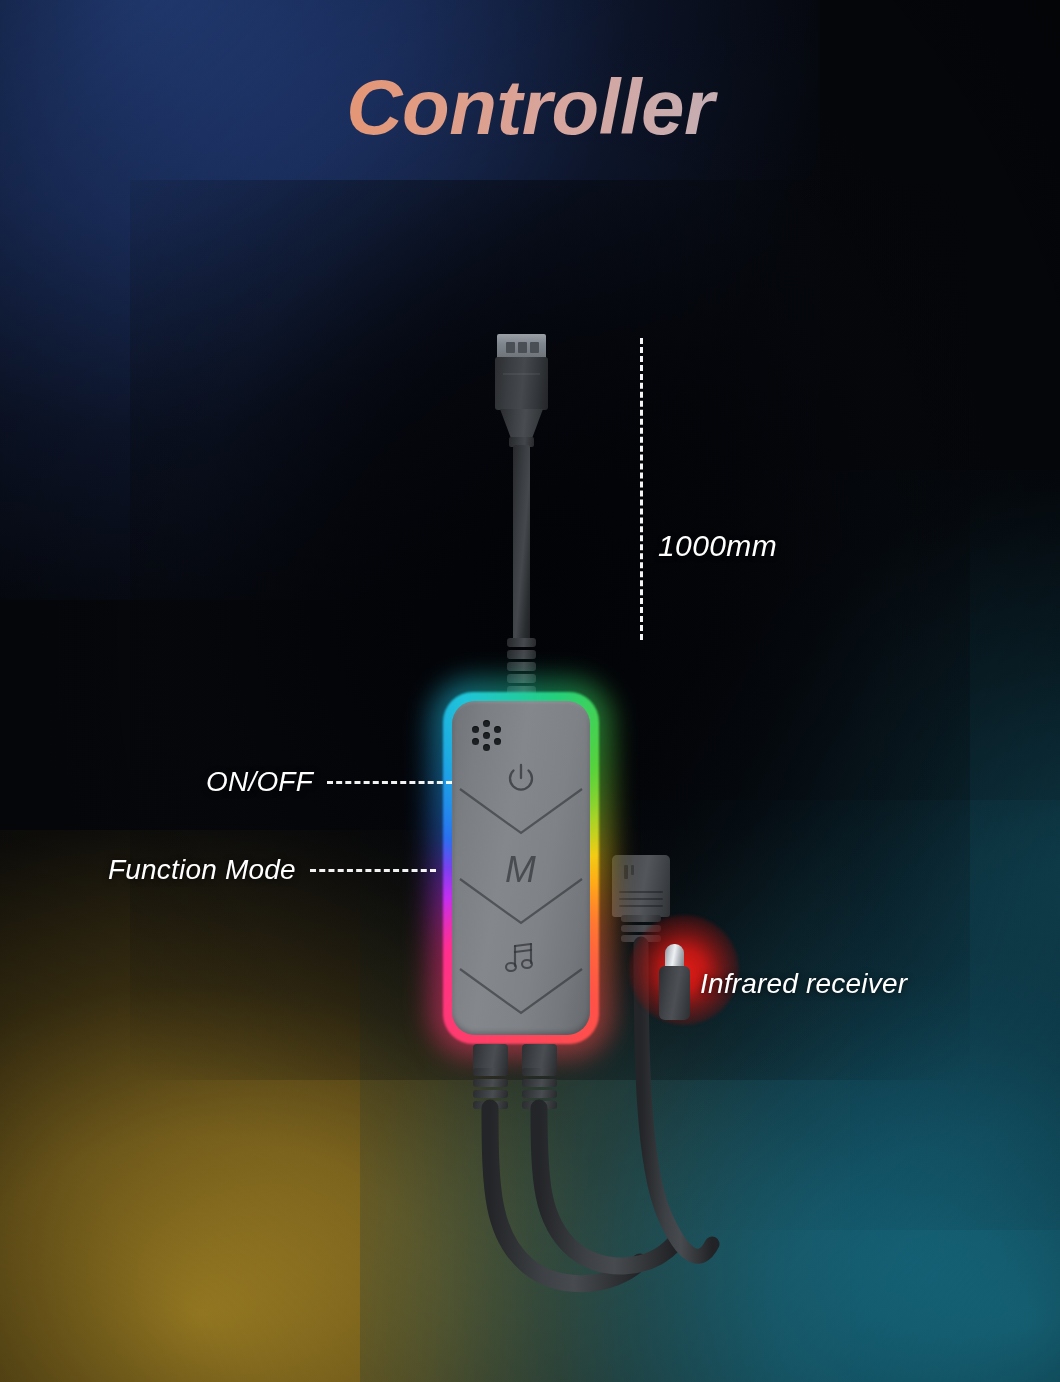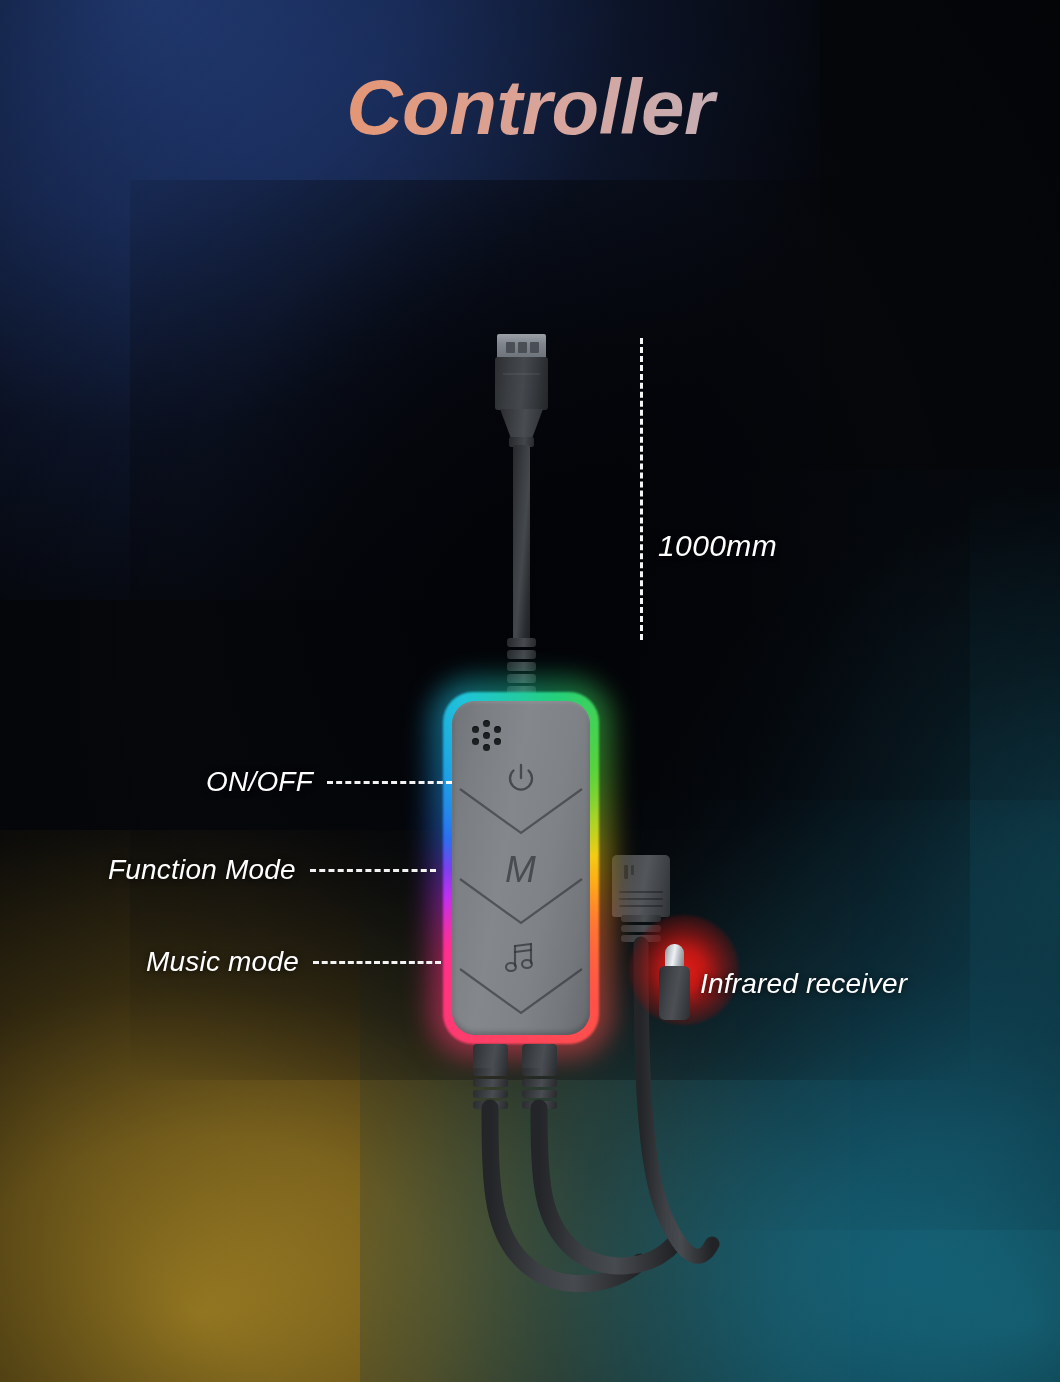--- a/index.html
+++ b/index.html
@@ -535,22 +535,18 @@
   <div class="ir-barrel"></div>
 
   <div class="callout co-func">
     <span class="ctext">Function Mode</span>
     <span class="cdash"></span>
   </div>
   <div class="callout co-onoff">
     <span class="ctext">ON/OFF</span>
     <span class="cdash"></span>
   </div>
-  <div class="callout co-music">
-    <span class="ctext">Music mode</span>
-    <span class="cdash"></span>
-  </div>
   <div class="co-ir">
     <span class="ctext">Infrared receiver</span>
   </div>
 
 
 </div>
 
 </body></html>

